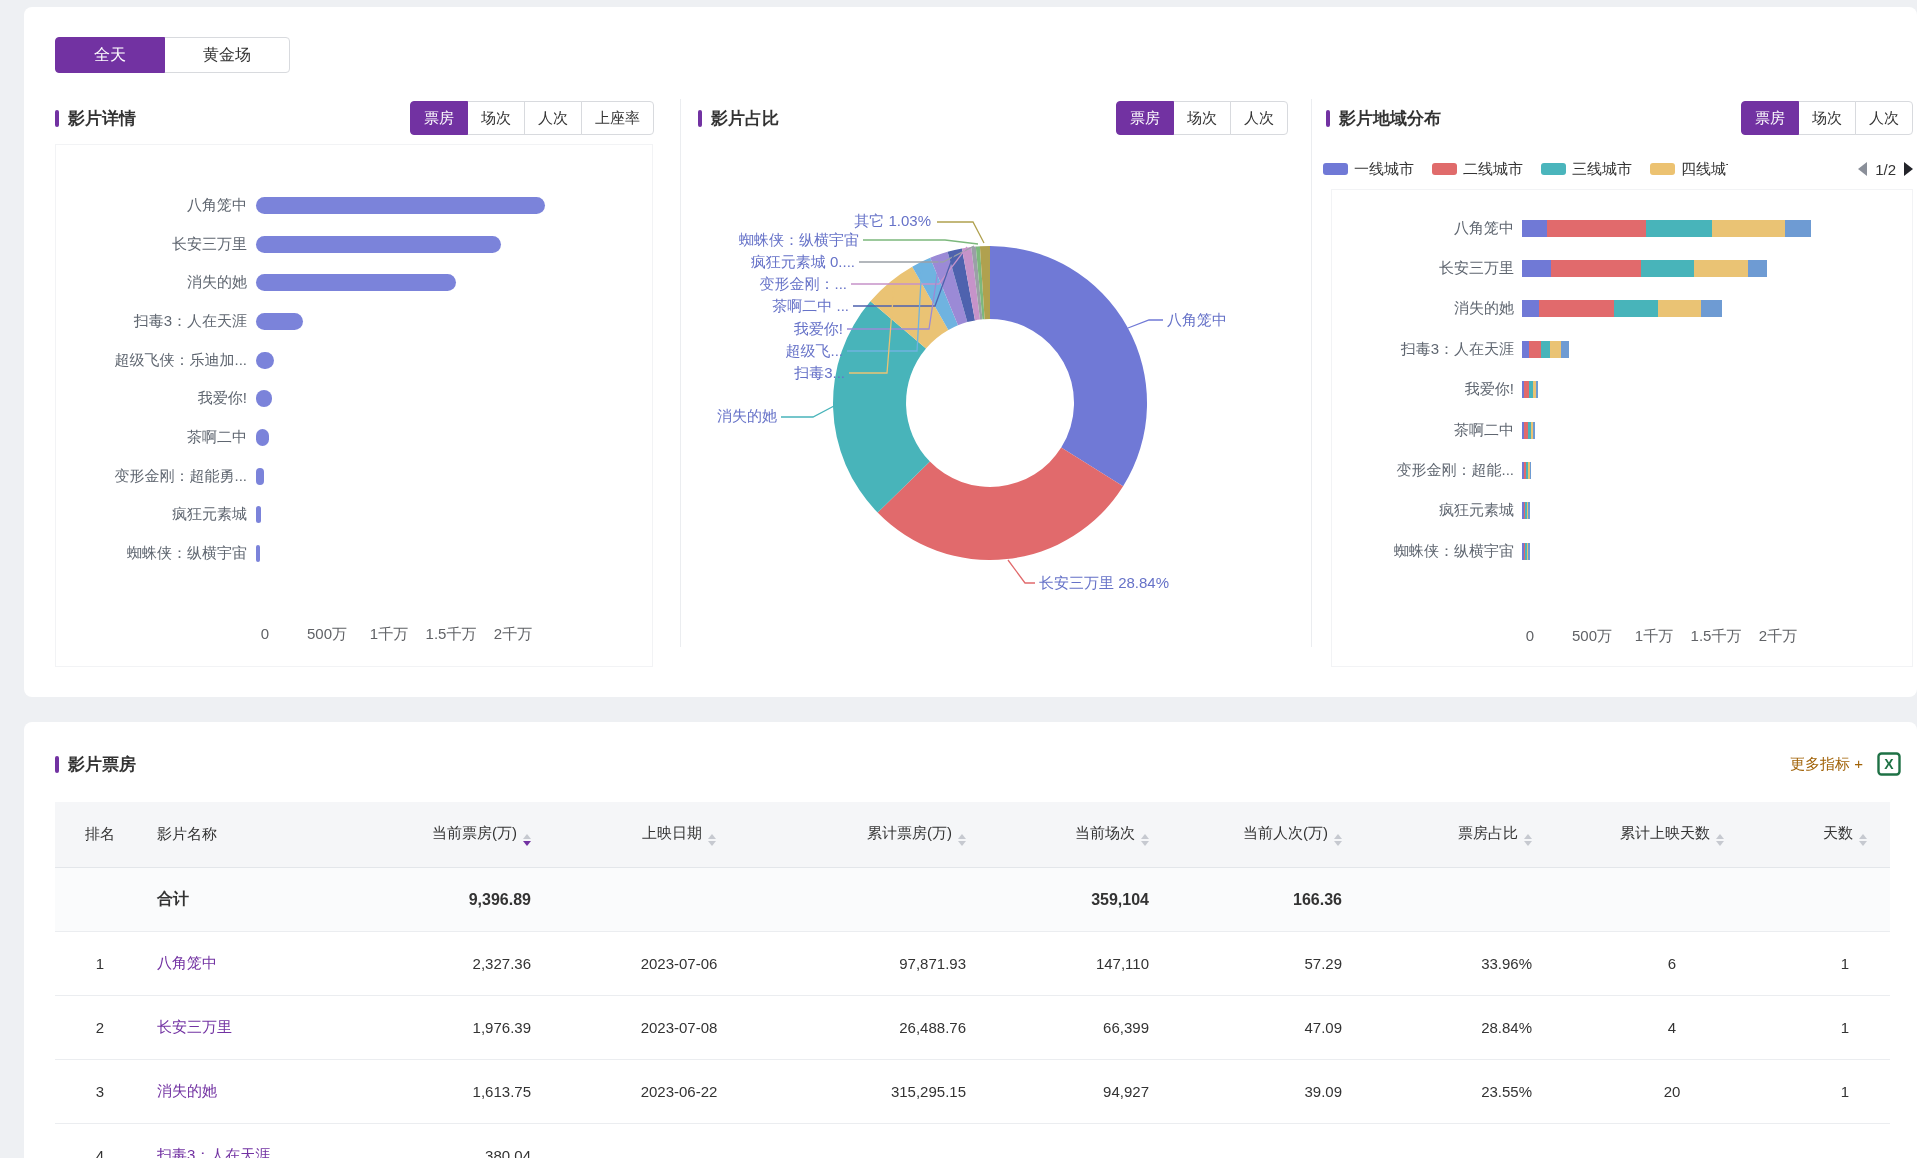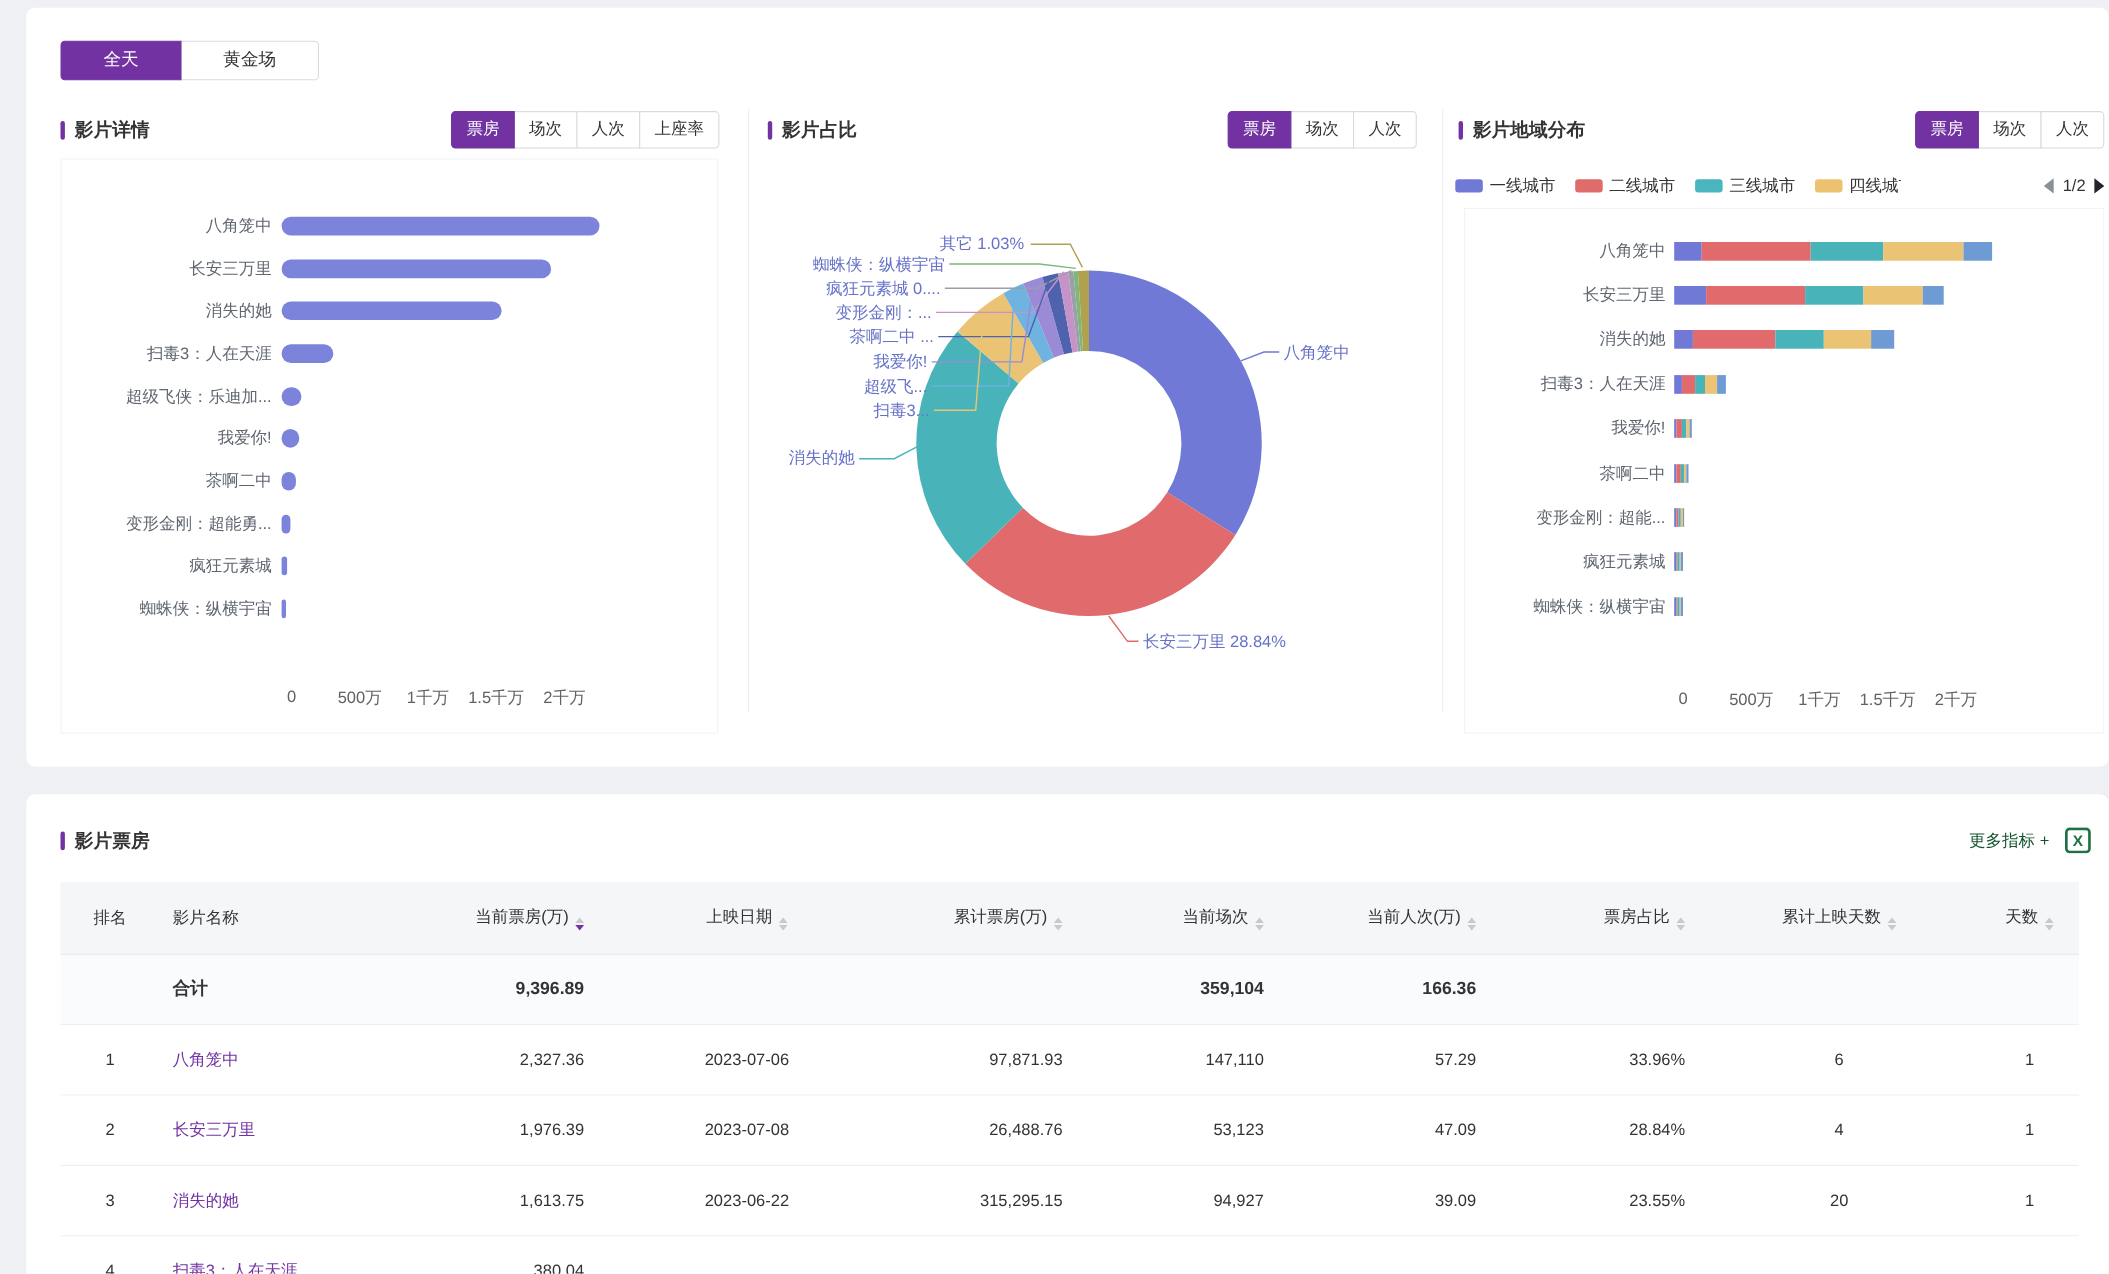--- a/index.html
+++ b/index.html
@@ -59,21 +59,21 @@
   .tri { width:0; height:0; border-top:7px solid transparent; border-bottom:7px solid transparent; cursor:pointer; }
   .tri-left  { border-right:9px solid #8a8f99; }
   .tri-right { border-left:9px solid #23242a; }
 
   
   #donut-wrap { position:absolute; left:667px; top:133px; width:600px; height:527px; }
   #donut-svg text { font-family:"Liberation Sans","DejaVu Sans",sans-serif; }
 
   
   .table-title-row { position:absolute; left:31px; right:16px; top:30px; display:flex; align-items:center; }
-  .more-link { margin-left:auto; color:#14532d; font-size:15px; margin-right:14px; cursor:pointer; white-space:nowrap; }
+  .more-link { margin-left:auto; color:#a16207; font-size:15px; margin-right:14px; cursor:pointer; white-space:nowrap; }
   .excel-btn { width:24px; height:24px; cursor:pointer; }
   .t-grid { position:absolute; left:31px; top:80px; width:1835px; font-size:15px; }
   .t-row { display:grid; grid-template-columns:90px 210px 188px 272px 163px 183px 193px 190px 256px 90px;
            align-items:center; min-height:64px; border-bottom:1px solid #ebedf0; background:#fff; }
   .t-row.head { min-height:66px; background:#f5f6f8; border-bottom:1px solid #e3e6ea; font-weight:500; }
   .t-row.total { background:#fafbfc; font-weight:700; font-size:16px; }
   .t-cell { padding:0 12px; white-space:nowrap; }
   .a-left{text-align:left;} .a-right{text-align:right;} .a-center{text-align:center;}
   .name-link { color:#7232a2; cursor:pointer; }
   .carets { display:inline-flex; flex-direction:column; gap:2px; margin-left:6px; vertical-align:-1px; }
@@ -460,21 +460,21 @@
         <div class="t-cell a-right">33.96%</div>
         <div class="t-cell a-center">6</div>
         <div class="t-cell a-center">1</div>
       </div>
       <div class="t-row">
         <div class="t-cell a-center">2</div>
         <div class="t-cell a-left"><span class="name-link">长安三万里</span></div>
         <div class="t-cell a-right">1,976.39</div>
         <div class="t-cell a-center">2023-07-08</div>
         <div class="t-cell a-right">26,488.76</div>
-        <div class="t-cell a-right">53,123</div>
+        <div class="t-cell a-right">66,399</div>
         <div class="t-cell a-right">47.09</div>
         <div class="t-cell a-right">28.84%</div>
         <div class="t-cell a-center">4</div>
         <div class="t-cell a-center">1</div>
       </div>
       <div class="t-row">
         <div class="t-cell a-center">3</div>
         <div class="t-cell a-left"><span class="name-link">消失的她</span></div>
         <div class="t-cell a-right">1,613.75</div>
         <div class="t-cell a-center">2023-06-22</div>

